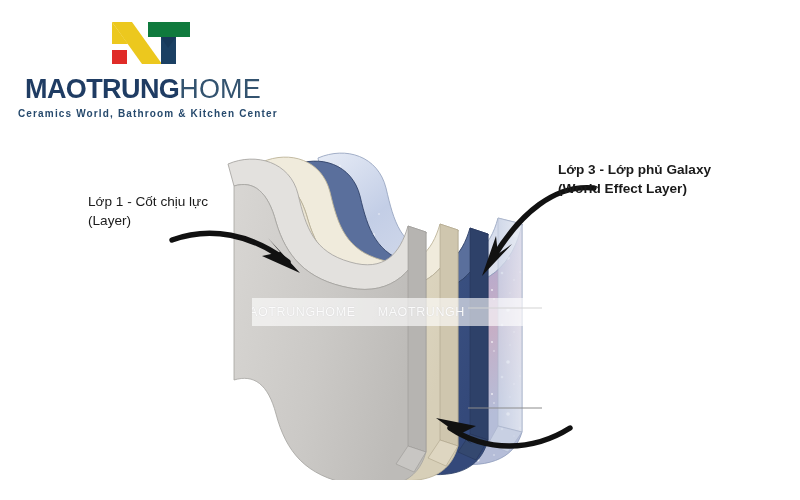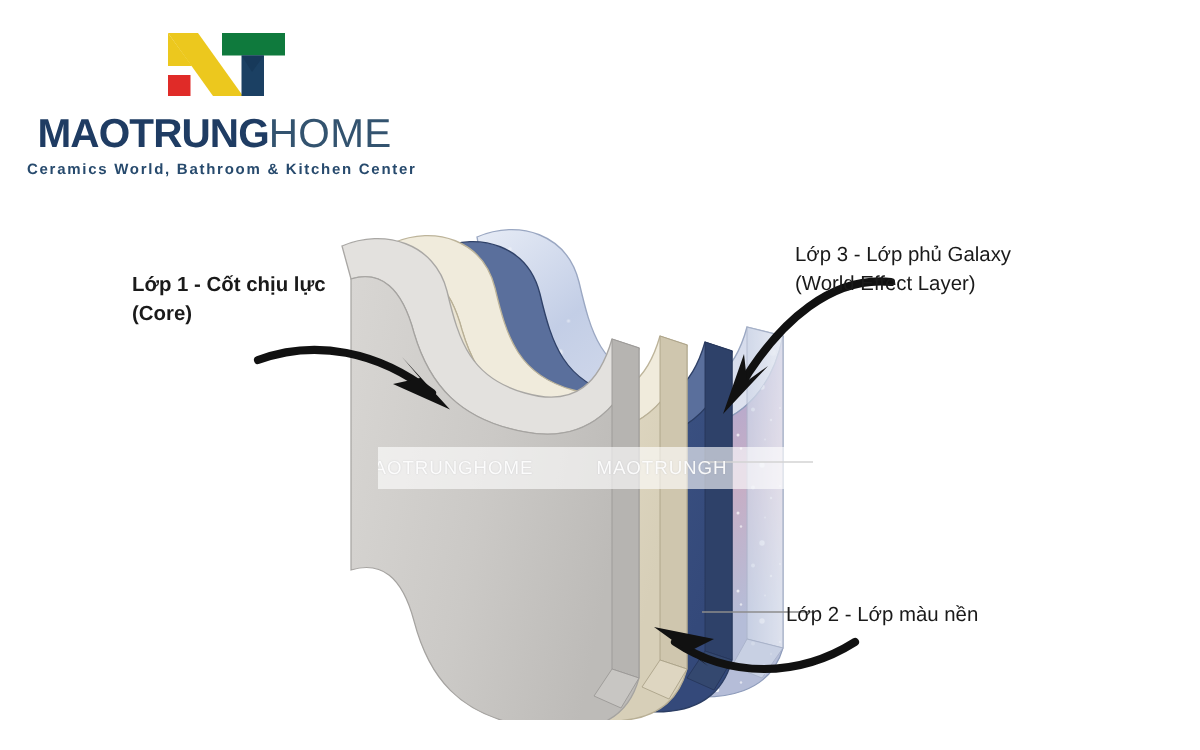--- a/index.html
+++ b/index.html
@@ -43,22 +43,22 @@
 
   
   .label {
     position: absolute;
     font-family: "Liberation Sans", sans-serif;
     font-size: 13.6px;
     color: #1a1a1a;
     line-height: 1.42;
     white-space: nowrap;
   }
-  #label-core  { left: 88px;  top: 180px; font-weight: bold; }
-  #label-galaxy{ left: 530px; top: 160px; }
+  #label-core  { left: 88px;  top: 192px; }
+  #label-galaxy{ left: 558px; top: 160px; font-weight: bold; }
   #label-base  { left: 524px; top: 400px; }
   .label-sub { display: block; }
 
   
   #diagram { position: absolute; left: 150px; top: 140px; width: 520px; height: 340px; }
   #diagram svg { display: block; }
 
   
   #watermark-band {
     position: absolute; left: 252px; top: 298px;
@@ -69,21 +69,20 @@
     overflow: hidden;
     pointer-events: none;
   }
   .wmk-text {
     font-family: "Liberation Sans", sans-serif;
     font-size: 12.5px;
     color: rgba(255,255,255,0.92);
     letter-spacing: 0.6px;
     white-space: nowrap;
     text-shadow: 0 0 1px rgba(140,140,150,0.35);
-    margin-left: 20px;
   }
   .wmk-a { margin-left: -14px; }
 </style>
 </head>
 <body>
 
 <div id="page">
 
   <div id="logo">
 
@@ -254,25 +253,24 @@
     </svg>
   </div>
 
   <div id="watermark-band">
     <span class="wmk-text wmk-a">MAOTRUNGHOME</span>
     <span class="wmk-text">MAOTRUNGH</span>
   </div>
 
   <div class="label" id="label-core">
     <span>Lớp 1 - Cốt chịu lực</span>
-    <span class="label-sub">(Core)</span>
+    <span class="label-sub">(Layer)</span>
   </div>
 
   <div class="label" id="label-galaxy">
     <span>Lớp 3 - Lớp phủ Galaxy</span>
     <span class="label-sub">(World Effect Layer)</span>
   </div>
 
   <div class="label" id="label-base">
-    <span>Lớp 2 - Lớp màu nền</span>
   </div>
 
 </div>
 
 </body></html>

